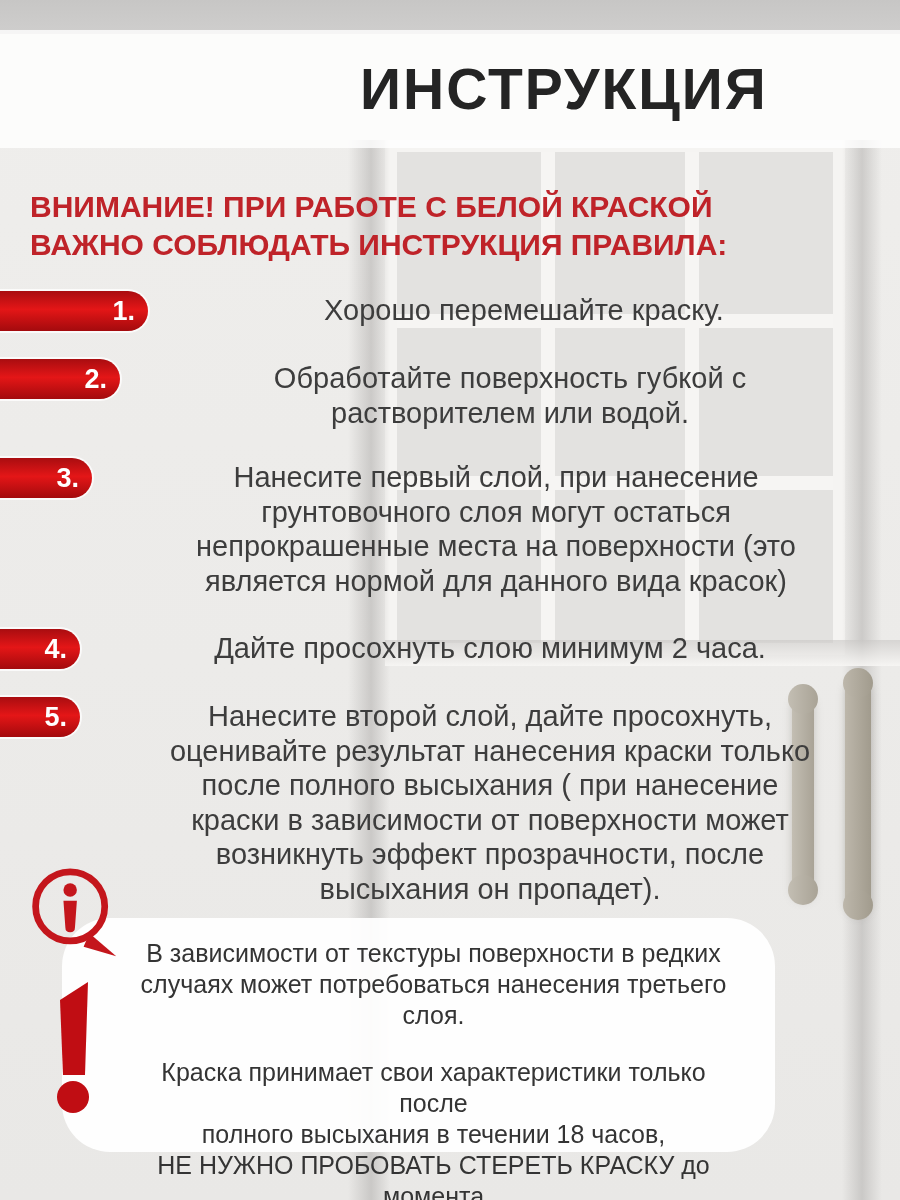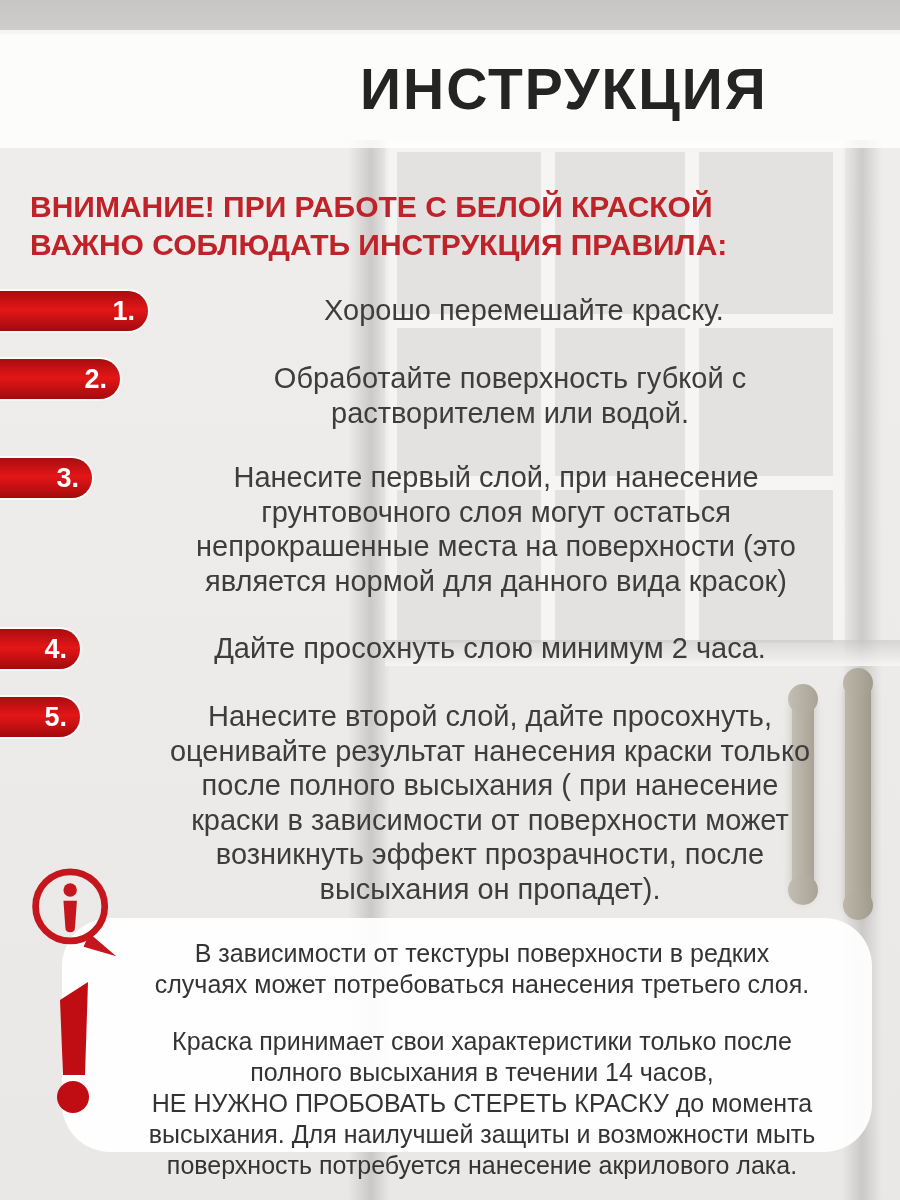--- a/index.html
+++ b/index.html
@@ -65,21 +65,21 @@
   .pill .num{color:#ffffff;font-weight:800;font-size:27px;}
   .step-text{flex:1 1 auto;text-align:center;color:#3d3d3d;font-size:29px;line-height:1.19;
     white-space:pre-line;padding:2px 8px 0 8px;}
   .step.s1{top:291px;} .step.s1 .pill{width:148px;}
   .step.s2{top:359px;} .step.s2 .pill{width:120px;}
   .step.s3{top:458px;} .step.s3 .pill{width:92px;}
   .step.s4{top:629px;} .step.s4 .pill{width:80px;}
   .step.s5{top:697px;} .step.s5 .pill{width:80px;}
 
   
-  .note-card{position:absolute;left:62px;top:918px;width:810px;height:234px;
+  .note-card{position:absolute;left:62px;top:918px;width:713px;height:234px;
     background:rgba(255,255,255,.93);border-radius:48px;box-sizing:border-box;
     padding:20px 40px 0 70px;}
   .note{color:#343434;font-size:25px;line-height:1.24;text-align:center;white-space:pre-line;}
   .note.first{margin:0 auto;max-width:660px;}
   .note.second{margin:26px auto 0;max-width:710px;}
   .note.second-b{margin:0 auto;max-width:710px;}
 
   .info-bubble{position:absolute;left:26px;top:864px;width:96px;height:104px;}
   .excl{position:absolute;left:38px;top:974px;width:72px;height:148px;}
 </style>
@@ -154,21 +154,21 @@
 после полного высыхания ( при нанесение
 краски в зависимости от поверхности может
 возникнуть эффект прозрачности, после
 высыхания он пропадет).</div>
   </div>
 
   <div class="note-card">
     <div class="note first">В зависимости от текстуры поверхности в редких
 случаях может потребоваться нанесения третьего слоя.</div>
     <div class="note second">Краска принимает свои характеристики только после
-полного высыхания в течении 14 часов,</div>
+полного высыхания в течении 18 часов,</div>
     <div class="note second-b">НЕ НУЖНО  ПРОБОВАТЬ СТЕРЕТЬ КРАСКУ до момента
 высыхания. Для наилучшей защиты и возможности мыть
 поверхность потребуется нанесение акрилового лака.</div>
   </div>
 
   <svg class="info-bubble" viewBox="0 0 100 108">
     <circle cx="46" cy="44" r="36" fill="none" stroke="#c4161c" stroke-width="7"></circle>
     <path d="M66 72 L94 96 L60 86 Z" fill="#c4161c"></path>
     <circle cx="46" cy="27" r="7" fill="#c4161c"></circle>
     <path d="M39 38 h14 l-2 28 q0 5 -5 5 t-5 -5 Z" fill="#c4161c"></path>

